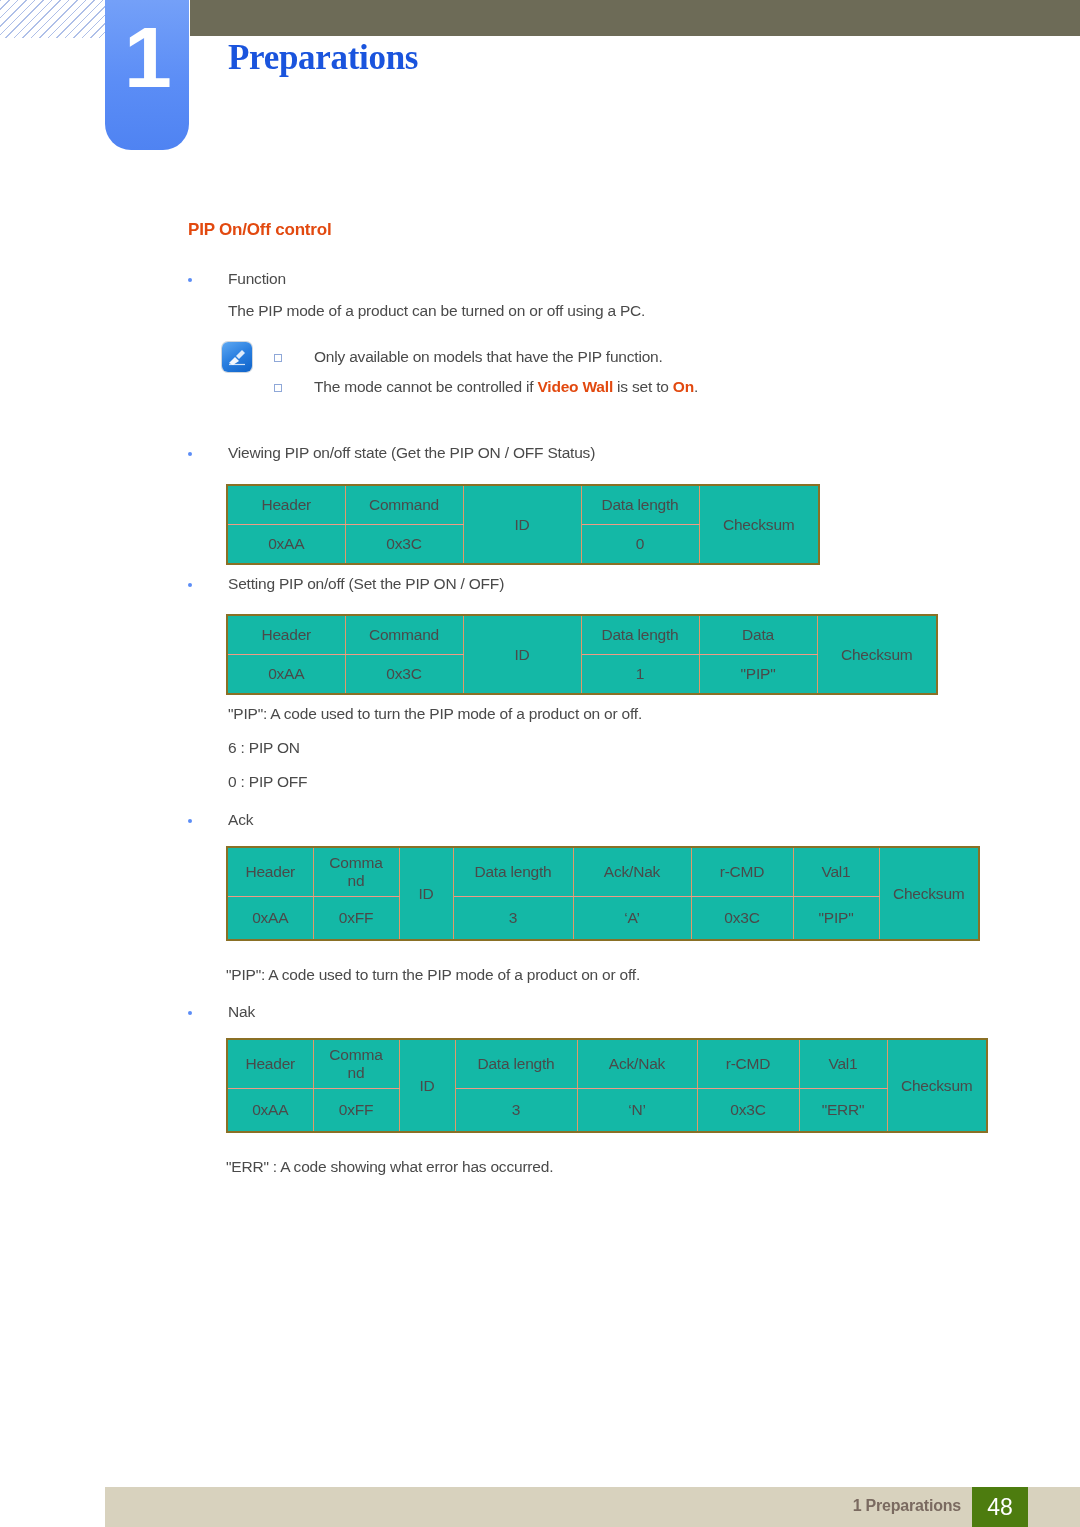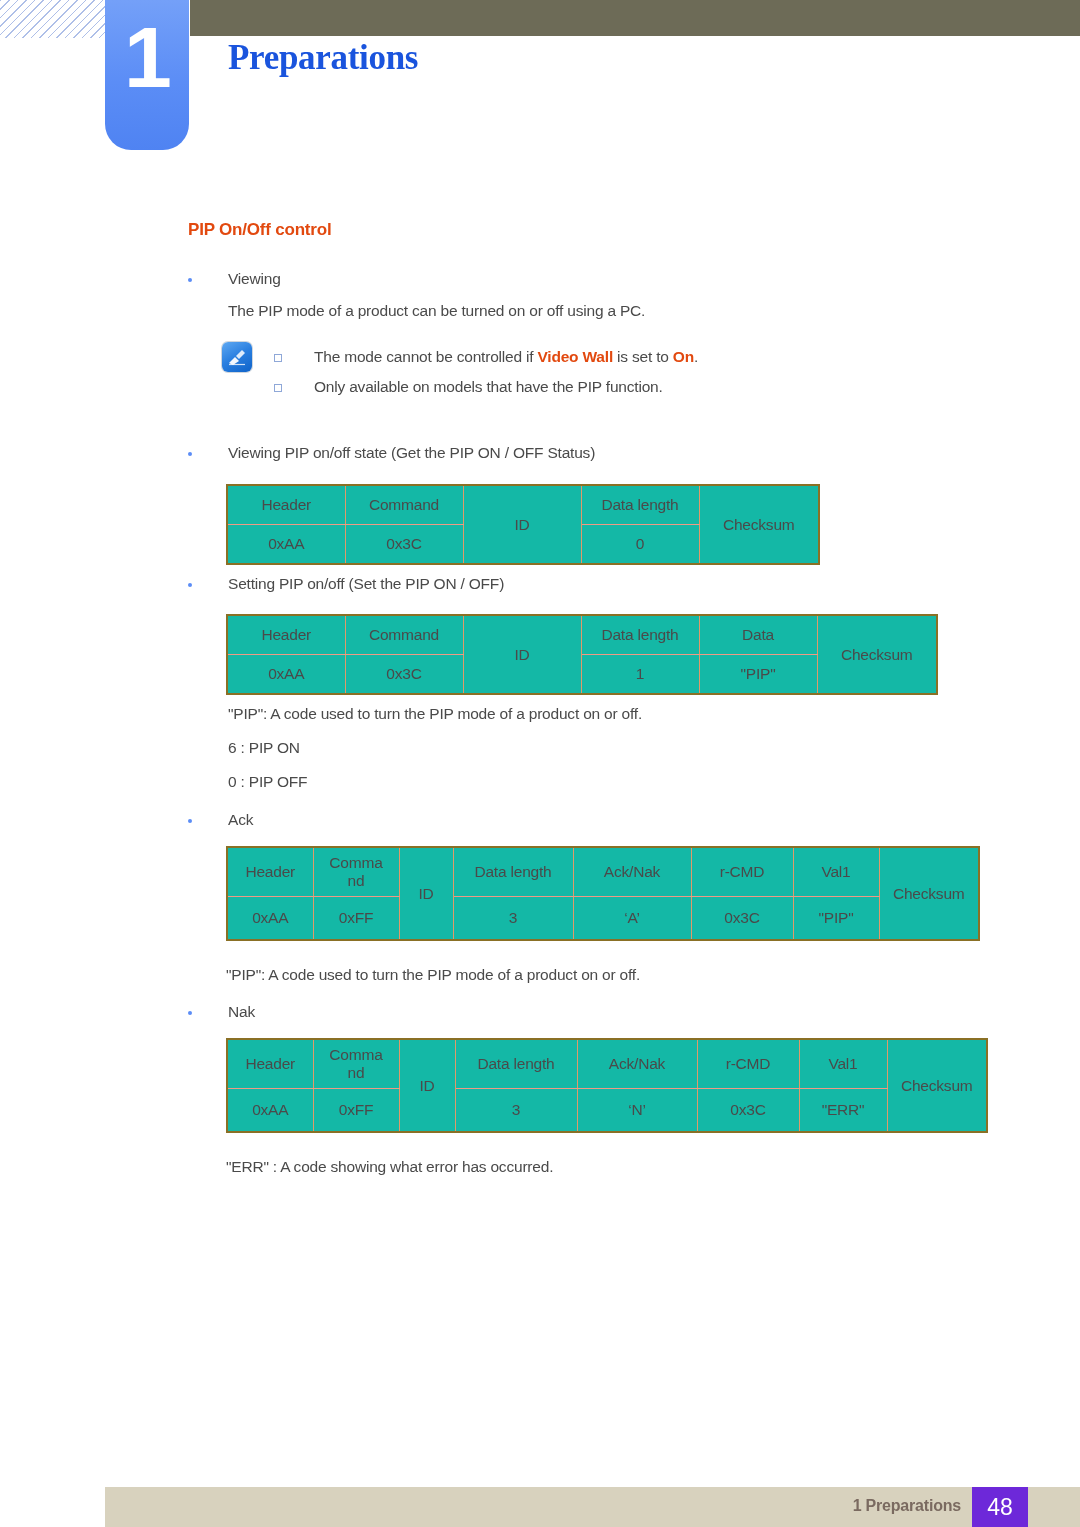--- a/index.html
+++ b/index.html
@@ -221,21 +221,21 @@
     color: #7a6a60;
     letter-spacing: -0.2px;
     margin-left: 40px;
   }
   .footer-page {
     position: absolute;
     right: 52px;
     top: 1487px;
     width: 56px;
     height: 40px;
-    background: #6d28d9;
+    background: #4d7c0f;
     color: #ffffff;
     font-size: 23px;
     font-weight: normal;
     text-align: center;
     line-height: 40px;
   }
 </style>
 </head>
 <body>
 
@@ -247,40 +247,40 @@
   </div>
   <div class="chapter-title">Preparations</div>
 </div>
 
 <div class="content">
 
   <div class="section-heading">PIP On/Off control</div>
 
   <div class="bullet-row" style="top:270px;">
     <span class="dot"></span>
-    <span class="btext">Viewing</span>
+    <span class="btext">Function</span>
   </div>
   <div class="plain-line" style="top:302px;">The PIP mode of a product can be turned on or off using a PC.</div>
 
   <div class="note-block">
     <div class="note-icon">
       <svg width="22" height="22" viewBox="0 0 22 22" aria-hidden="true">
         <path d="M3 17 L9 11 L13 15 L7 19 Z" fill="#ffffff" opacity="0.95"></path>
         <path d="M10 10 L16 4 L19 7 L13 13 Z" fill="#ffffff" opacity="0.85"></path>
         <path d="M3 18.5 L19 18.5" stroke="#ffffff" stroke-width="1.2" opacity="0.8" fill="none"></path>
       </svg>
     </div>
     <div class="note-list">
       <div class="note-item">
         <span class="sq"></span>
-        <span class="ntext"><span>The mode cannot be controlled if </span><span class="hl">Video Wall</span><span> is set to </span><span class="hl">On</span><span>.</span></span>
+        <span class="ntext"><span>Only available on models that have the PIP function.</span></span>
       </div>
       <div class="note-item">
         <span class="sq"></span>
-        <span class="ntext"><span>Only available on models that have the PIP function.</span></span>
+        <span class="ntext"><span>The mode cannot be controlled if </span><span class="hl">Video Wall</span><span> is set to </span><span class="hl">On</span><span>.</span></span>
       </div>
     </div>
   </div>
 
   <div class="bullet-row" style="top:444px;">
     <span class="dot"></span>
     <span class="btext">Viewing PIP on/off state (Get the PIP ON / OFF Status)</span>
   </div>
 
   <table class="proto-table" style="left:226px; top:484px; width:592px;">

